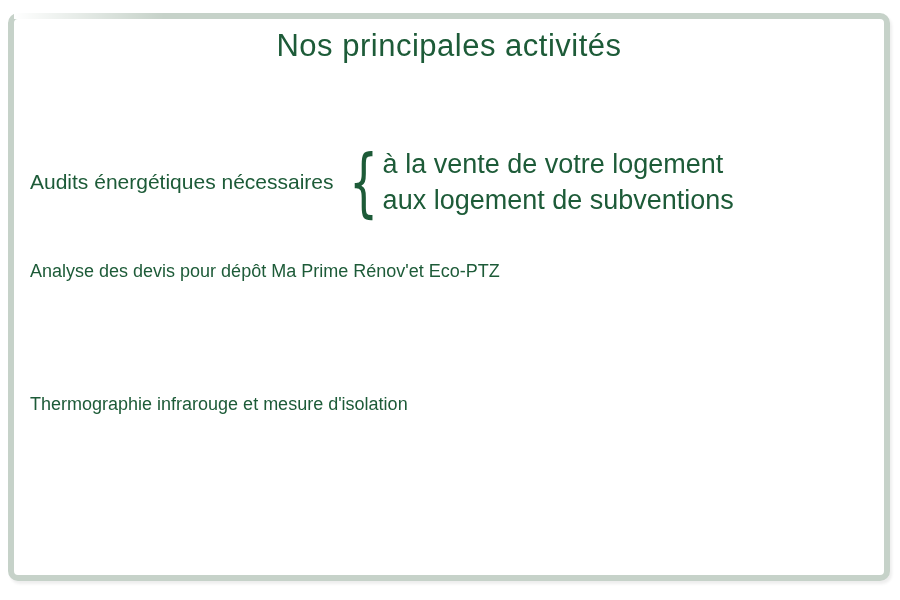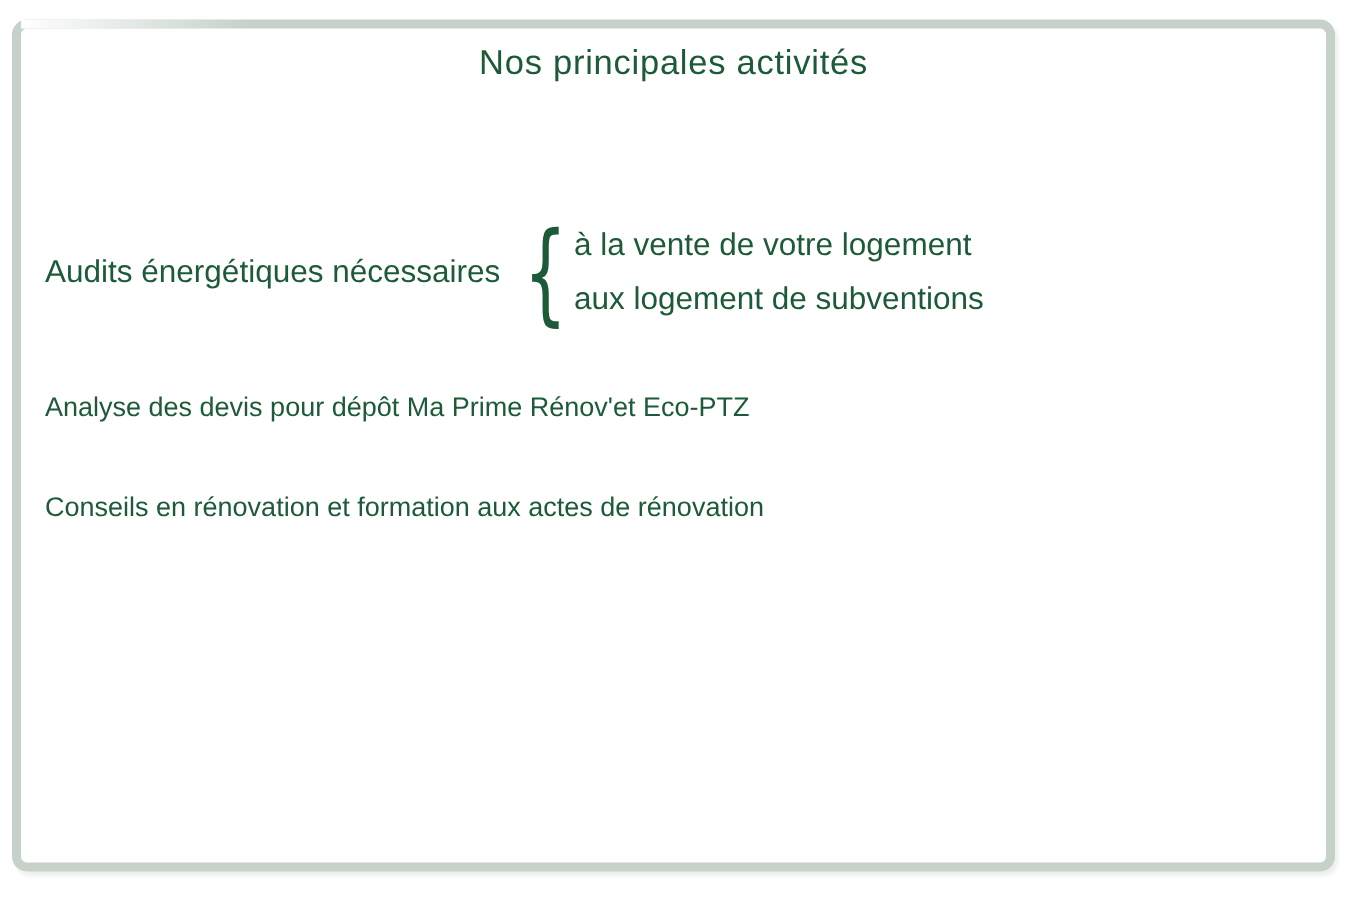--- a/index.html
+++ b/index.html
@@ -40,21 +40,21 @@
     background: linear-gradient(to right, #ffffff, rgba(255,255,255,0));
     pointer-events: none;
   }
   .title {
     position: absolute;
     left: 0;
     right: 0;
     top: 9px;
     margin: 0;
     text-align: center;
-    font-size: 23px;
+    font-size: 31px;
     font-weight: 400;
     color: #1d5b38;
     letter-spacing: 0.5px;
   }
   .audit-row {
     position: absolute;
     left: 16px;
     top: 122px;
     height: 82px;
     display: flex;
@@ -75,21 +75,21 @@
     transform: scale(0.62, 1.0);
     transform-origin: center;
     margin: 0 -4px 0 -2px;
     color: #1d5b38;
   }
   .brace-options {
     display: flex;
     flex-direction: column;
   }
   .brace-option {
-    font-size: 21px;
+    font-size: 27px;
     line-height: 36px;
     white-space: nowrap;
   }
   .activity {
     position: absolute;
     left: 16px;
     font-size: 18px;
     color: #1d5b38;
     white-space: nowrap;
   }
@@ -110,18 +110,18 @@
       <span class="audit-label">Audits énergétiques nécessaires</span>
       <span class="brace">{</span>
       <div class="brace-options">
         <span class="brace-option">à la vente de votre logement</span>
         <span class="brace-option">aux logement de subventions</span>
       </div>
     </div>
 
     <div class="activity activity-0">Analyse des devis pour dépôt Ma Prime Rénov'et Eco-PTZ</div>
 
-    <div class="activity activity-1">Conseils en rénovation et formation aux actes de rénovation</div>
 
+    <div class="activity activity-2">Thermographie infrarouge et mesure d'isolation</div>
 
 
   </div>
 </div>
 
 </body></html>

